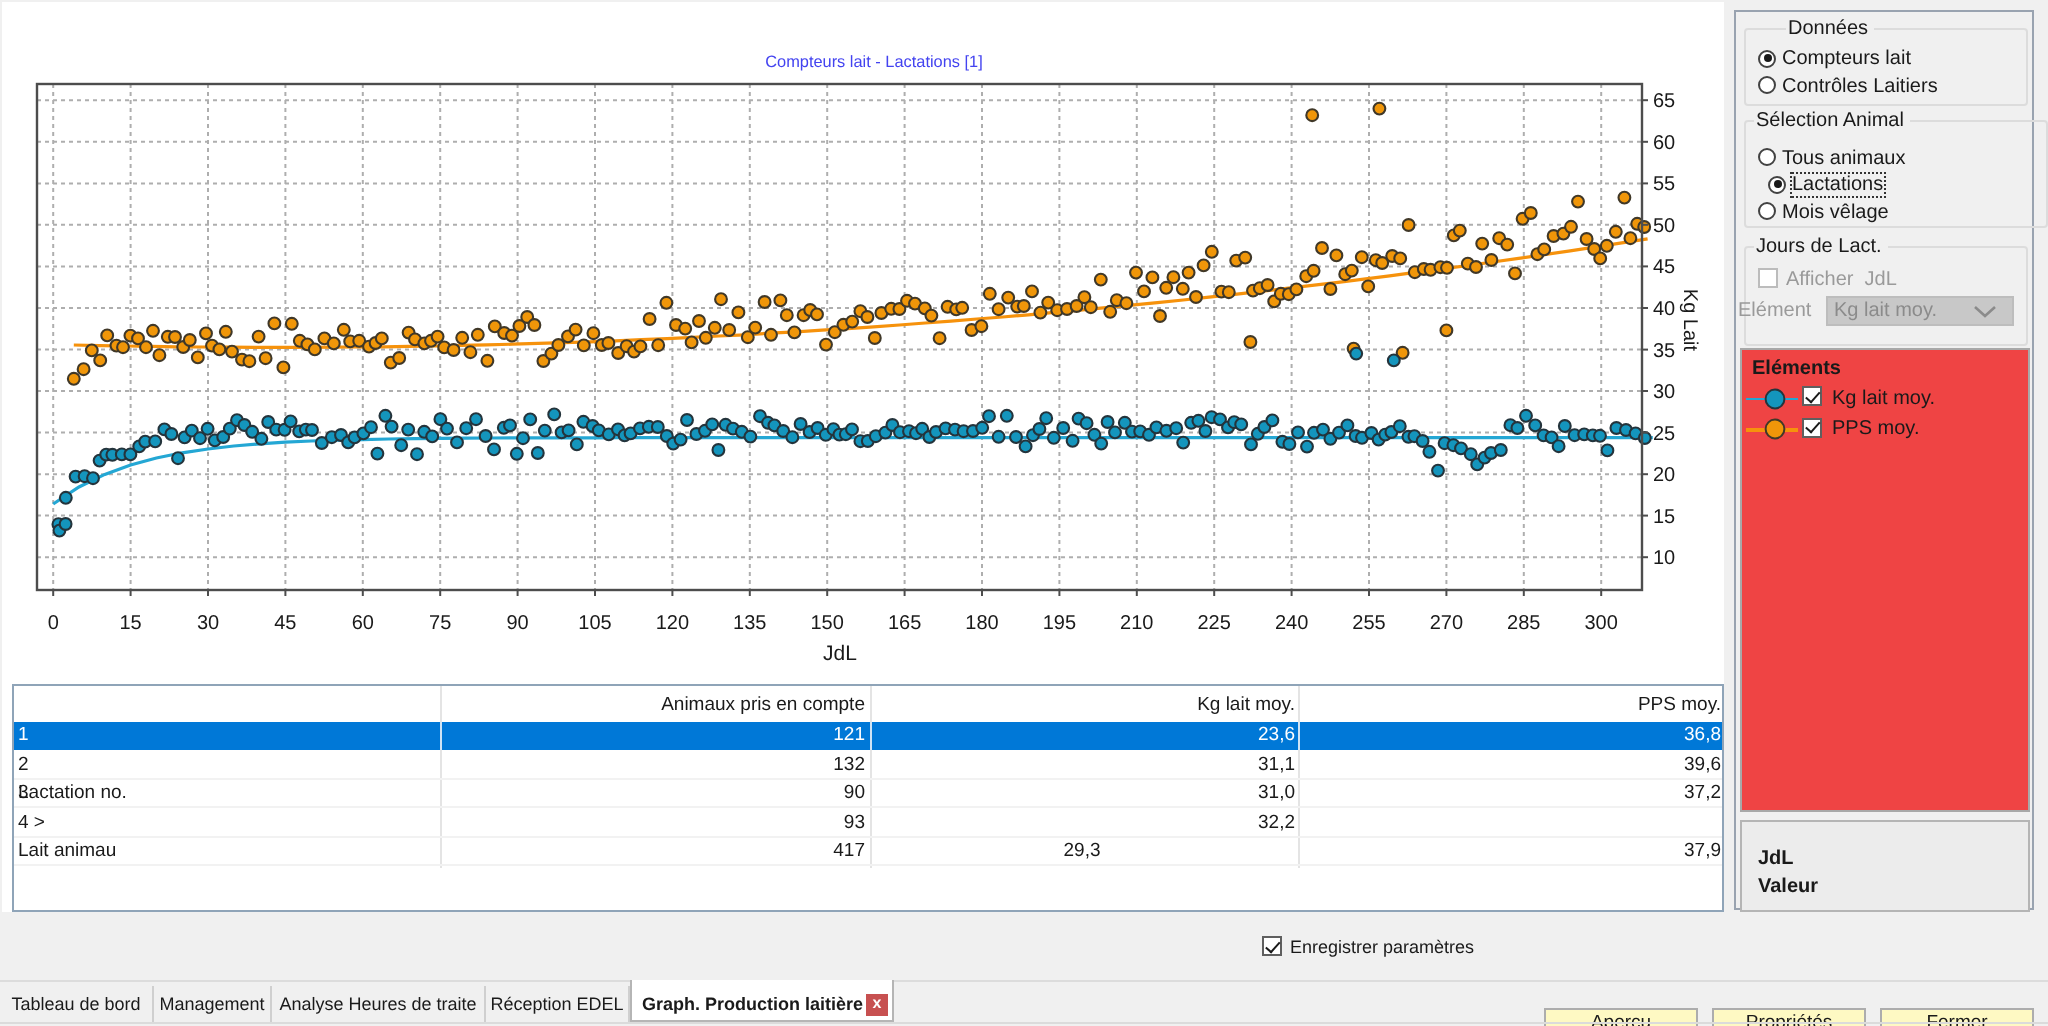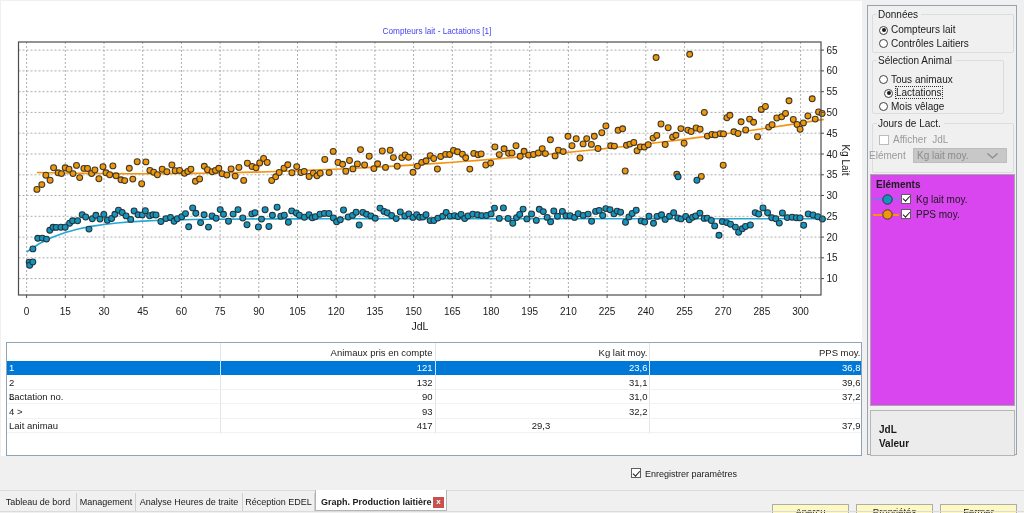--- a/index.html
+++ b/index.html
@@ -587,39 +587,39 @@
 <div class="abs" style="left:0; top:75.9px; width:100%; height:14.6px;color:#1a1a1a; border-bottom:1px solid #f2f2f2;">
       <span class="abs" style="left:2.5px; top:1.5px;">Lait animau</span>
       <span class="abs" style="left:213px; width:213px; top:1.5px; text-align:right;">417</span>
       <span class="abs" style="left:428px; width:213px; top:1.5px; text-align:center;">29,3</span>
       <span class="abs" style="left:642px; width:212px; top:1.5px; text-align:right;">37,9</span>
     </div>
 </div>
 
 <div class="abs" style="left:867px; top:5px; width:150px; height:450px; border:1px solid #99a3b0; background:#f0f0f0; font-size:10px;">
   <fieldset class="abs" style="left:4px; top:3px; width:142px; height:44px; border:1px solid #dcdcdc; border-radius:2px;">
-    <legend style="font-size:10px; color:#1a1a1a; margin-left:4px; padding:0 3px 0 1px;">Données</legend>
+    <legend style="font-size:10px; color:#1a1a1a; margin-left:20px; padding:0 3px 0 1px;">Données</legend>
   </fieldset>
   <div class="t abs" style="left:11px; top:18px;"><span class="radio sel"></span>Compteurs lait</div>
   <div class="t abs" style="left:11px; top:31.5px;"><span class="radio"></span>Contrôles Laitiers</div>
-  <fieldset class="abs" style="left:4px; top:49px; width:132px; height:59px; border:1px solid #dcdcdc; border-radius:2px;">
+  <fieldset class="abs" style="left:4px; top:49px; width:152px; height:59px; border:1px solid #dcdcdc; border-radius:2px;">
     <legend style="font-size:10px; color:#1a1a1a; margin-left:4px; padding:0 3px 0 1px;">Sélection Animal</legend>
   </fieldset>
   <div class="t abs" style="left:11px; top:67.5px;"><span class="radio"></span>Tous animaux</div>
   <div class="t abs" style="left:16px; top:81px;"><span class="radio sel"></span><span style="outline:1px dotted #333;">Lactations</span></div>
   <div class="t abs" style="left:11px; top:94.5px;"><span class="radio"></span>Mois vêlage</div>
   <fieldset class="abs" style="left:4px; top:112px; width:142px; height:55px; border:1px solid #dcdcdc; border-radius:2px;">
     <legend style="font-size:10px; color:#1a1a1a; margin-left:4px; padding:0 3px 0 1px;">Jours de Lact.</legend>
   </fieldset>
   <div class="t abs" style="left:11px; top:128px; color:#9a9a9a;"><span class="cb dis"></span>Afficher&nbsp; JdL</div>
   <div class="t abs" style="left:1px; top:144px; color:#9a9a9a;">Elément</div>
   <div class="abs" style="left:45px; top:141.5px; width:94px; height:15px; background:#c8c8c8; border:1px solid #bdbdbd; font-size:10px; color:#8b8b8b; padding:0 3px; line-height:13.5px; white-space:nowrap;">Kg lait moy.<svg style="position:absolute; right:8px; top:4.5px;" width="11" height="6">
         <polyline points="0.5,0.5 5.5,5 10.5,0.5" fill="none" stroke="#8b8b8b" stroke-width="1.3"></polyline>
       </svg></div>
-  <div class="abs" style="left:2px; top:168px; width:145px; height:232px; background:#d946ef; border:1px solid #a8a8a8;">
+  <div class="abs" style="left:2px; top:168px; width:145px; height:232px; background:#ef4444; border:1px solid #a8a8a8;">
     <div style="font-size:10px; font-weight:bold; color:#1a1a1a; margin:3.5px 0 0 5px;">Eléments</div>
     <div class="abs" style="left:0; top:15.5px; height:16px; width:100%;">
       <div class="abs" style="left:2px; top:8px; width:26px; height:1.6px; background:#24a7d4;"></div>
       <svg class="abs" style="left:10px; top:2px;" width="13" height="13">
           <circle cx="6.5" cy="6.5" r="4.7" fill="#1495bd" stroke="#24343c" stroke-width="1"></circle>
         </svg>
       <span class="cb chk abs" style="left:30px; top:2.5px;"></span>
       <span class="t abs" style="left:45px; top:3px;">Kg lait moy.</span>
     </div>
     <div class="abs" style="left:0; top:31px; height:16px; width:100%;">

